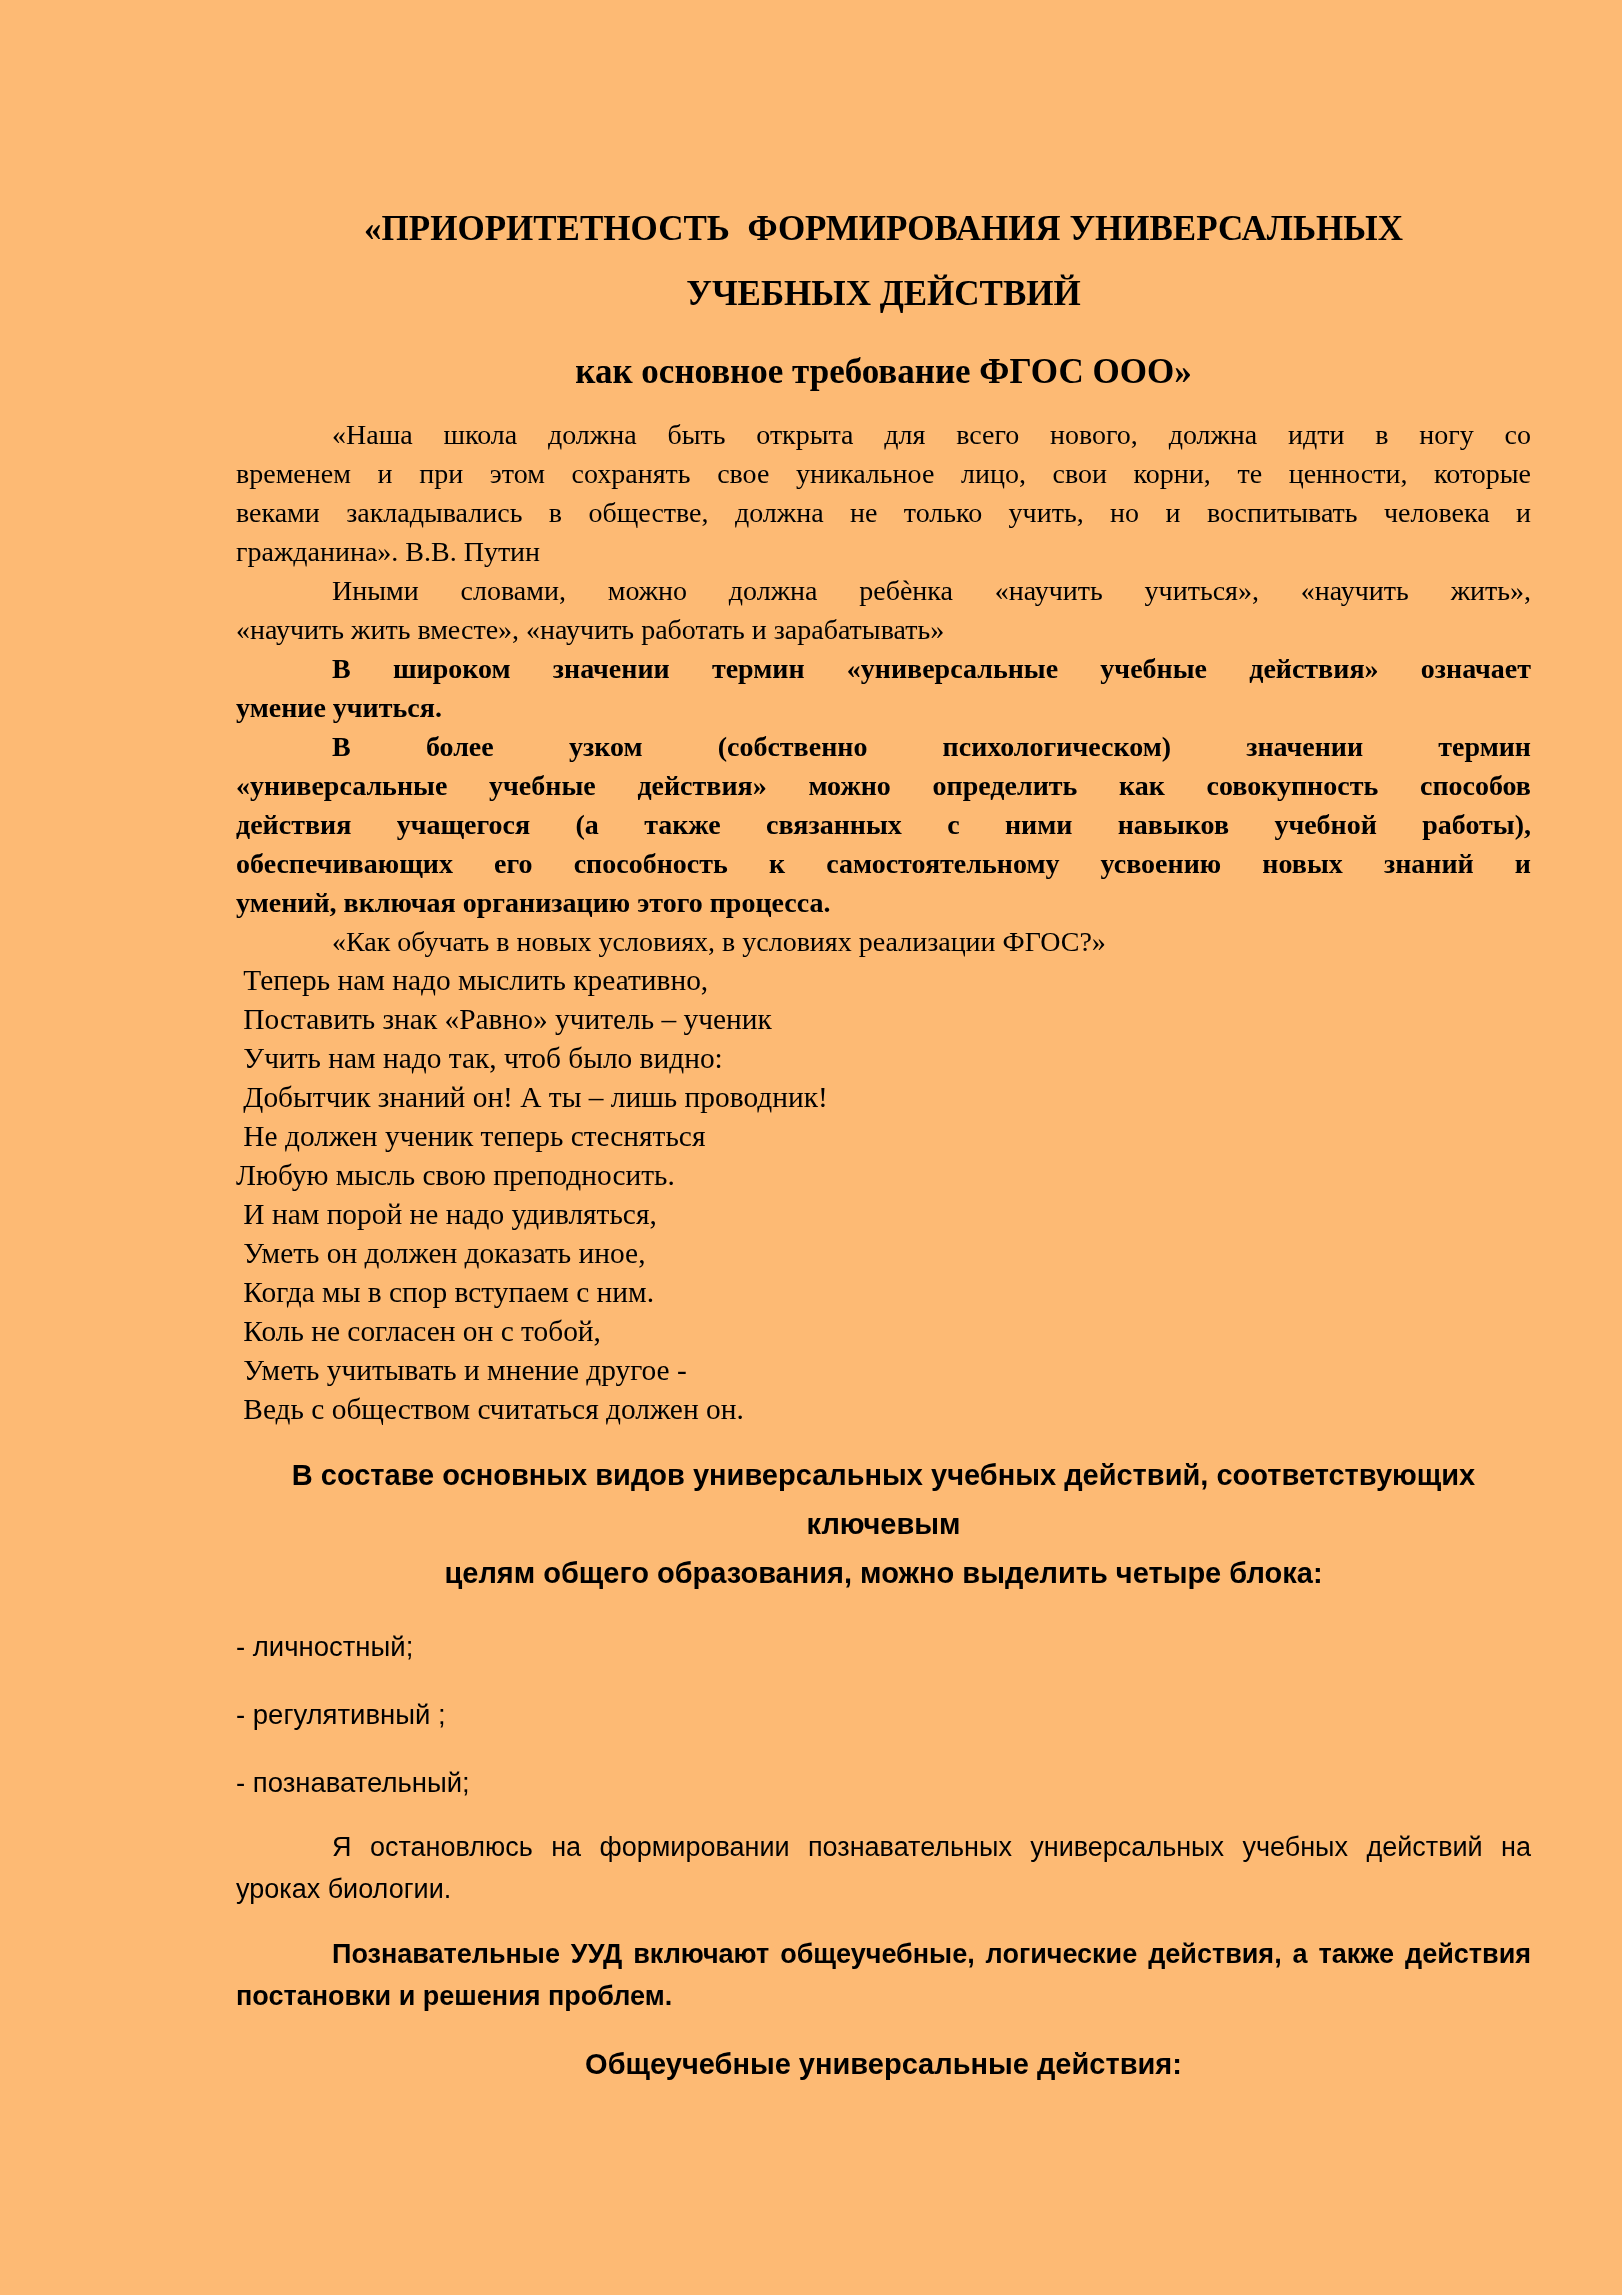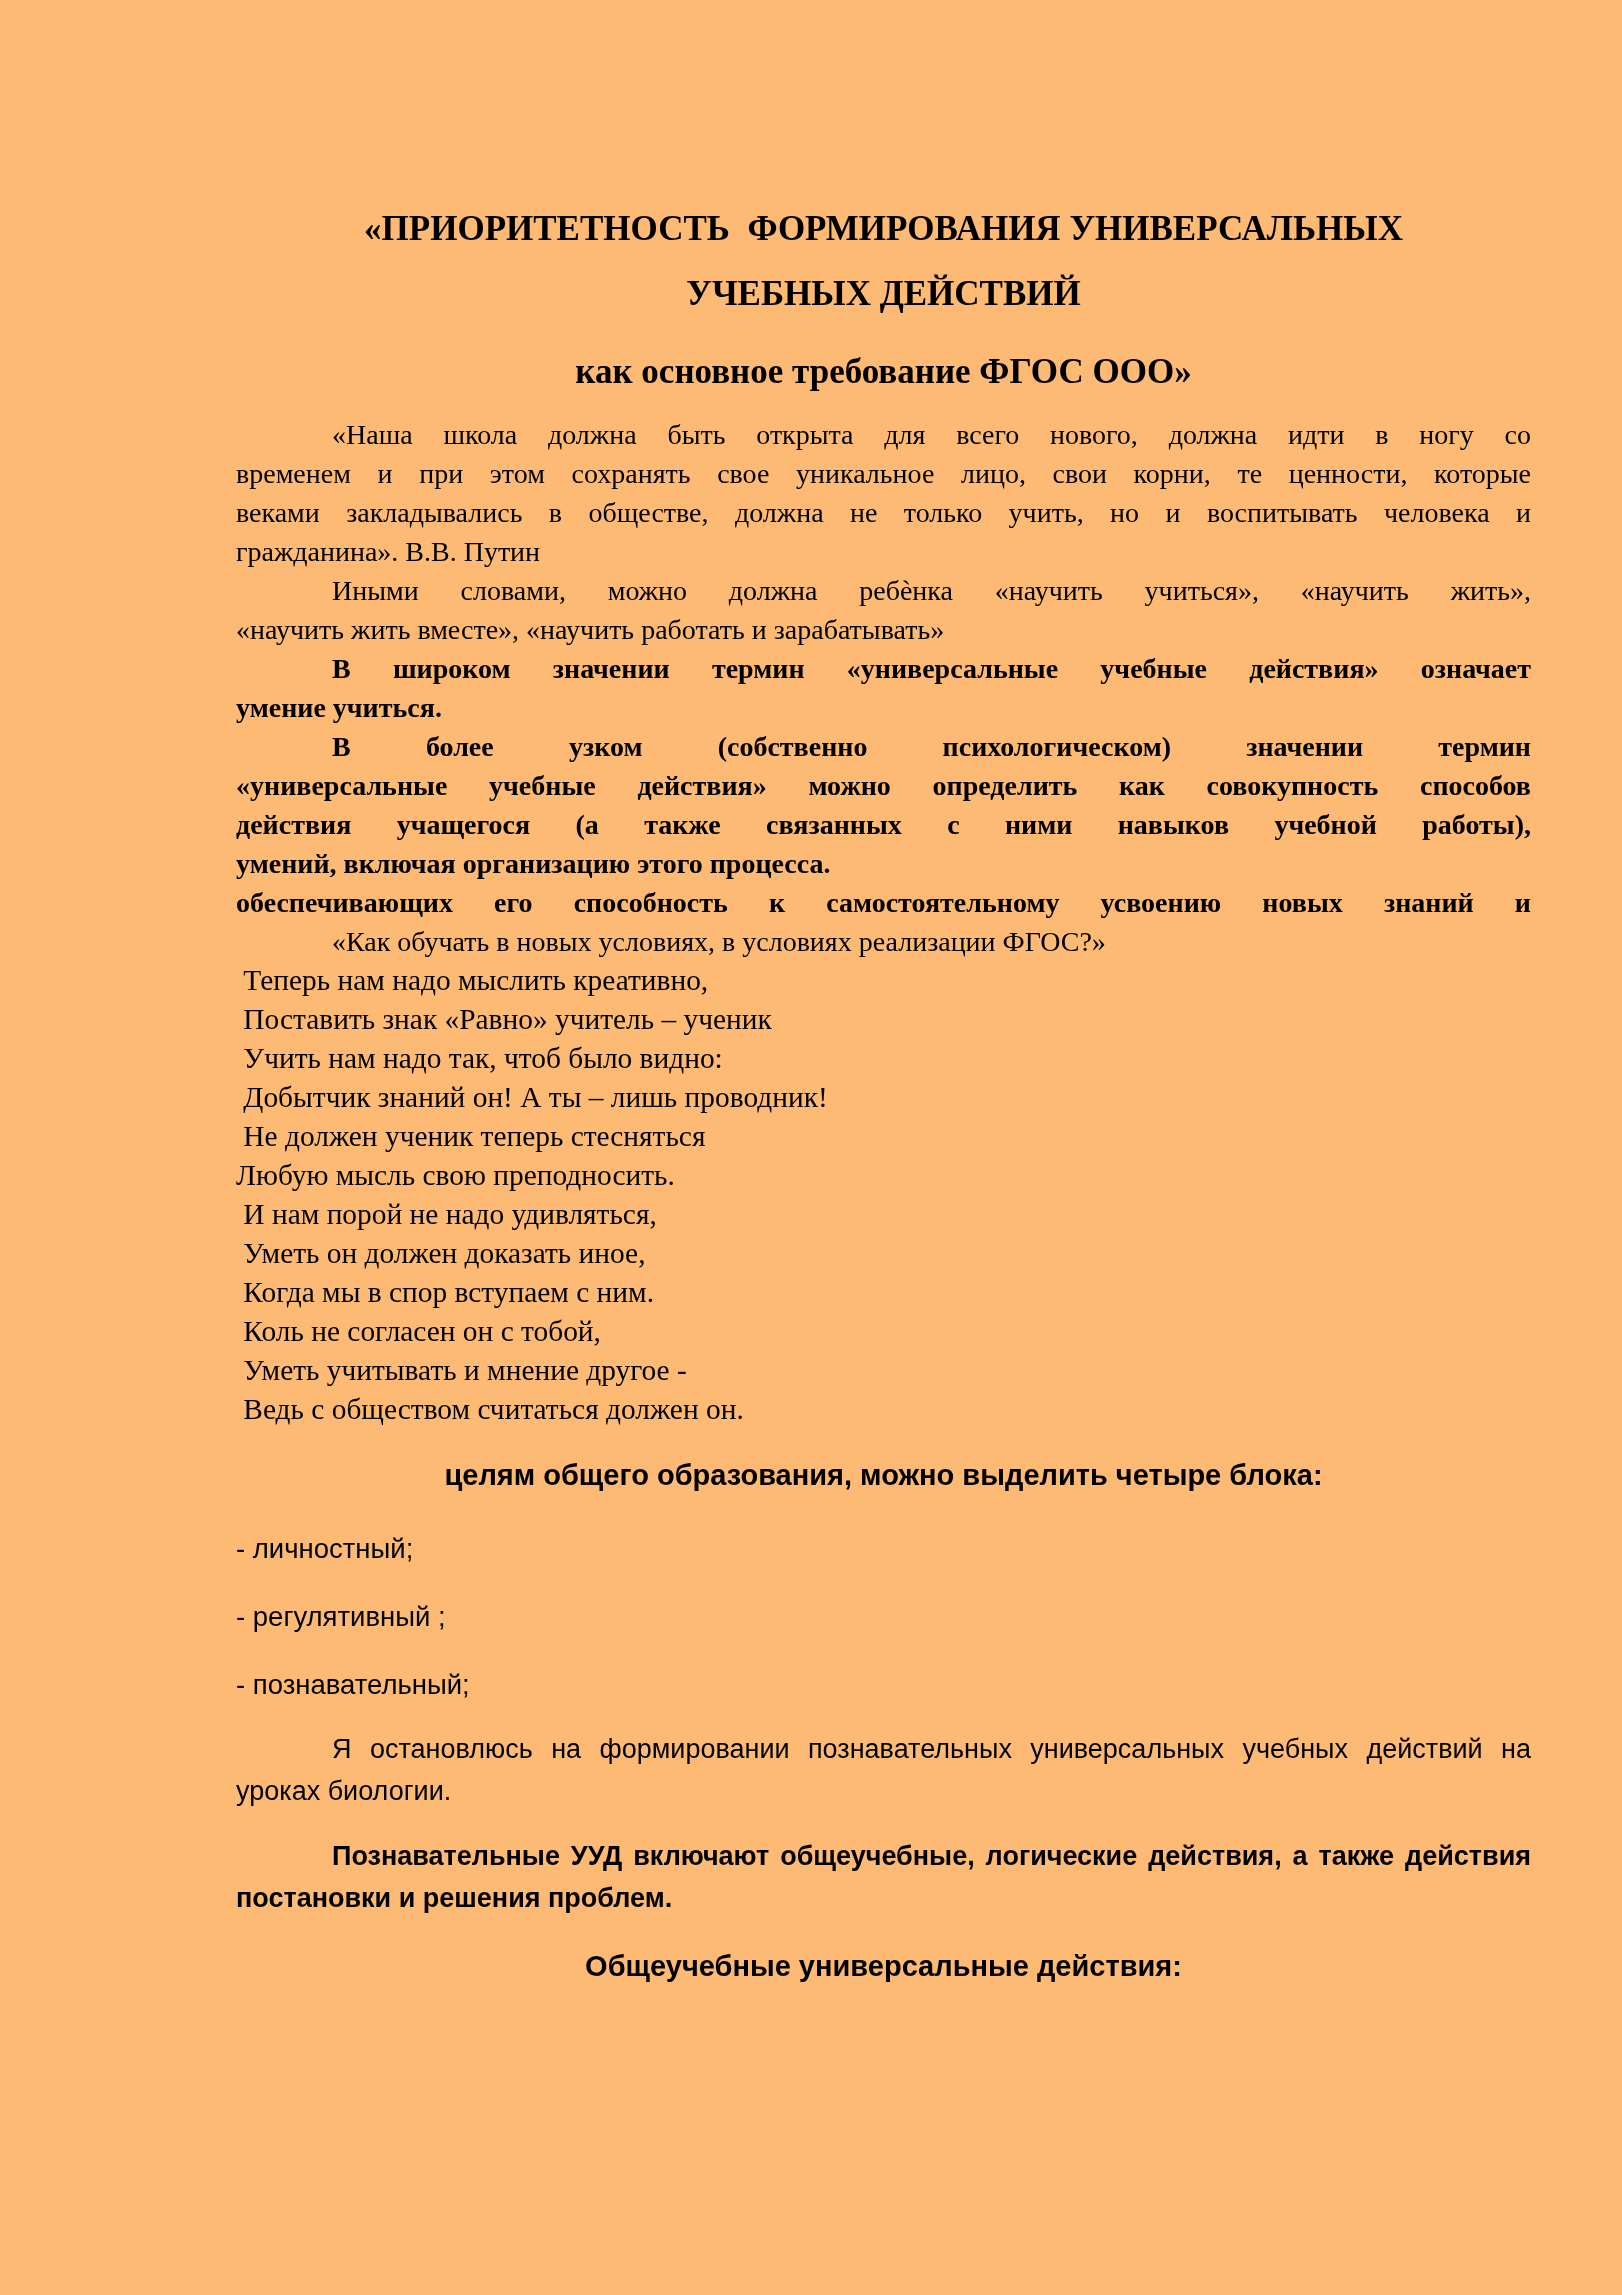--- a/index.html
+++ b/index.html
@@ -116,22 +116,22 @@
 
     <div class="par just bold">
         <div class="line indent">В широком значении термин «универсальные учебные действия» означает</div>
         <div class="line last">умение учиться.</div>
       </div>
 
     <div class="par just bold">
         <div class="line indent">В более узком (собственно психологическом) значении термин</div>
         <div class="line">«универсальные учебные действия» можно определить как совокупность способов</div>
         <div class="line">действия учащегося (а также связанных с ними навыков учебной работы),</div>
+        <div class="line">обеспечивающих его способность к самостоятельному усвоению новых знаний и</div>
         <div class="line last">умений, включая организацию этого процесса.</div>
-        <div class="line">обеспечивающих его способность к самостоятельному усвоению новых знаний и</div>
       </div>
 
     <div class="par just">
         <div class="line indent last">«Как обучать в новых условиях, в условиях реализации ФГОС?»</div>
       </div>
 
     <div class="poem">
         <div class="line"> Теперь нам надо мыслить креативно,</div>
         <div class="line"> Поставить знак «Равно» учитель – ученик</div>
         <div class="line"> Учить нам надо так, чтоб было видно:</div>
@@ -143,20 +143,21 @@
         <div class="line"> Когда мы в спор вступаем с ним.</div>
         <div class="line"> Коль не согласен он с тобой,</div>
         <div class="line"> Уметь учитывать и мнение другое -</div>
         <div class="line last"> Ведь с обществом считаться должен он.</div>
       </div>
   </div>
 
   <div class="sans">
 
     <div class="sans-heading">
+        <div class="line">В составе основных видов универсальных учебных действий, соответствующих ключевым</div>
         <div class="line last">целям общего образования, можно выделить четыре блока:</div>
       </div>
 
     <div class="uud-list">
         <div class="line">- личностный;</div>
         <div class="line">- регулятивный ;</div>
         <div class="line">- познавательный;</div>
       </div>
 
     <div class="sans-par">

